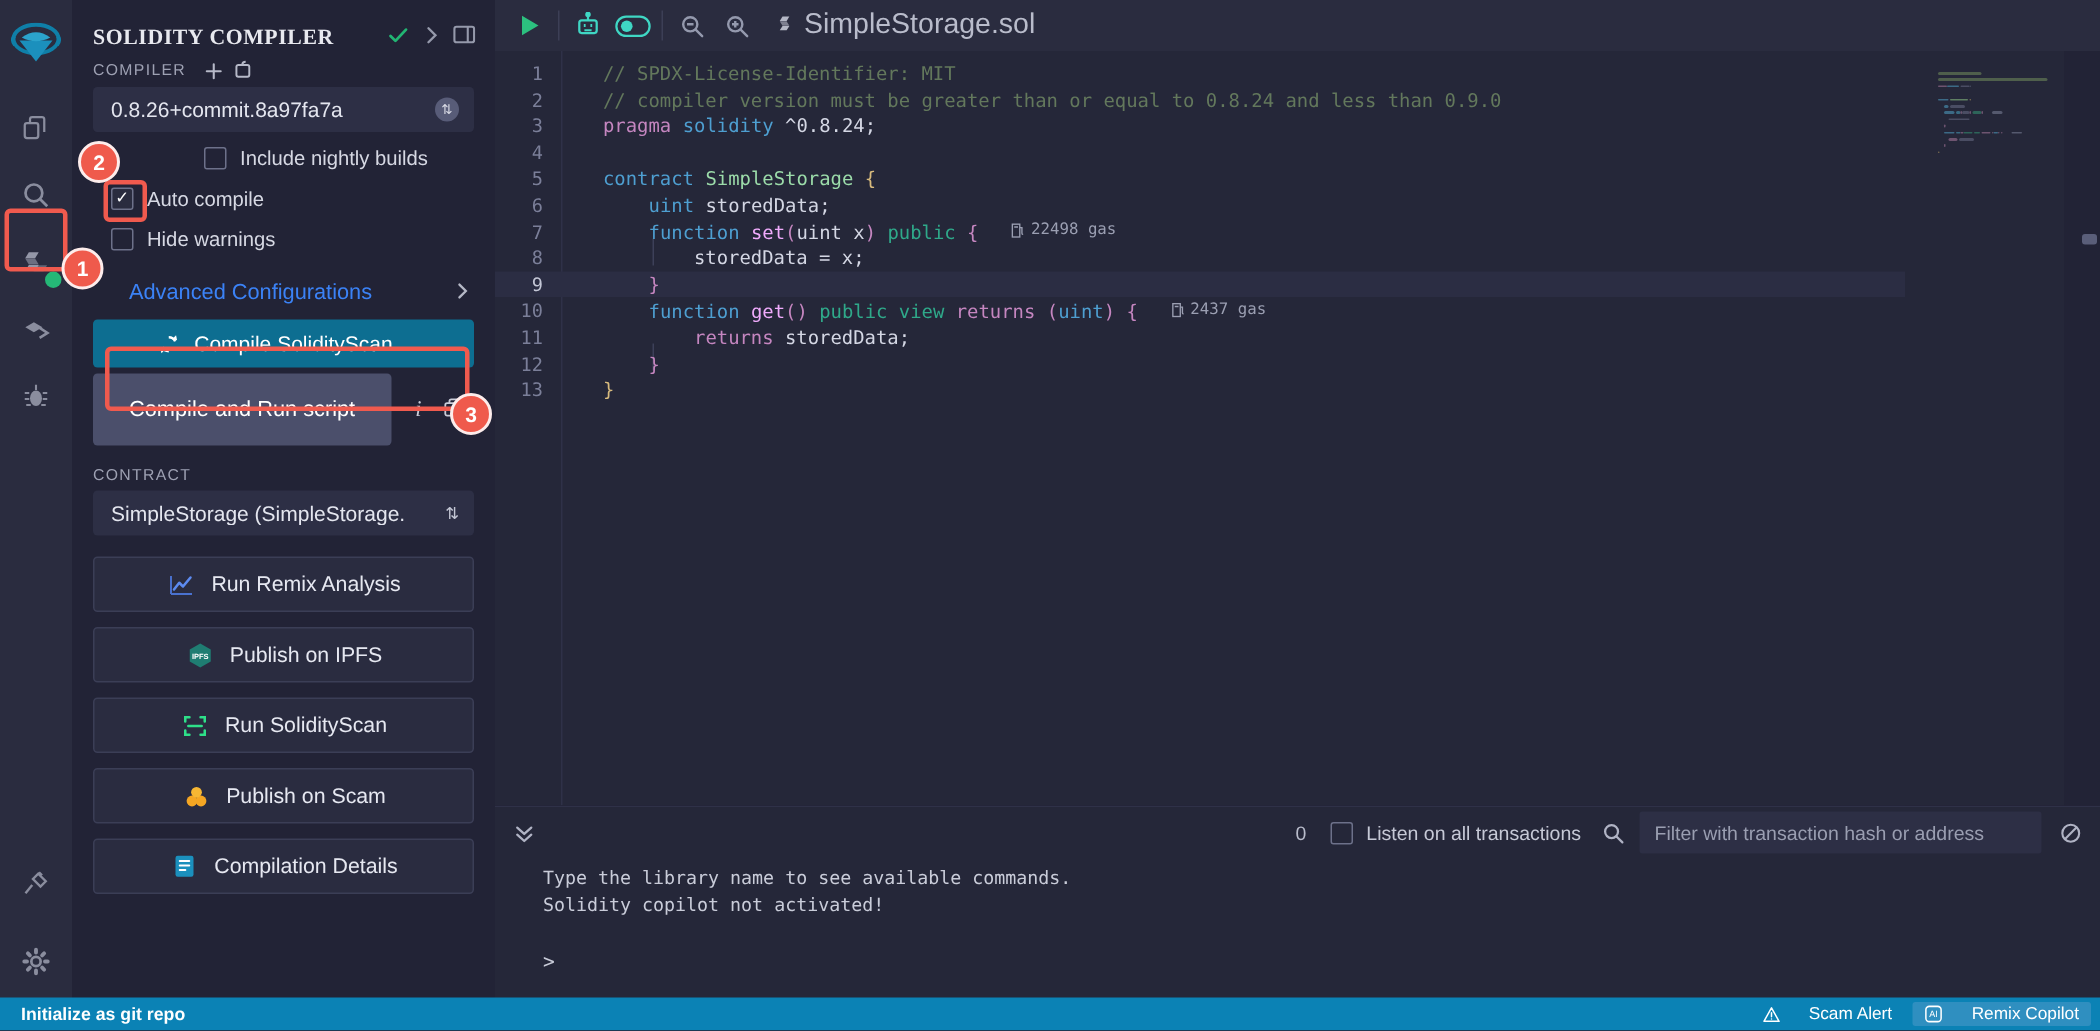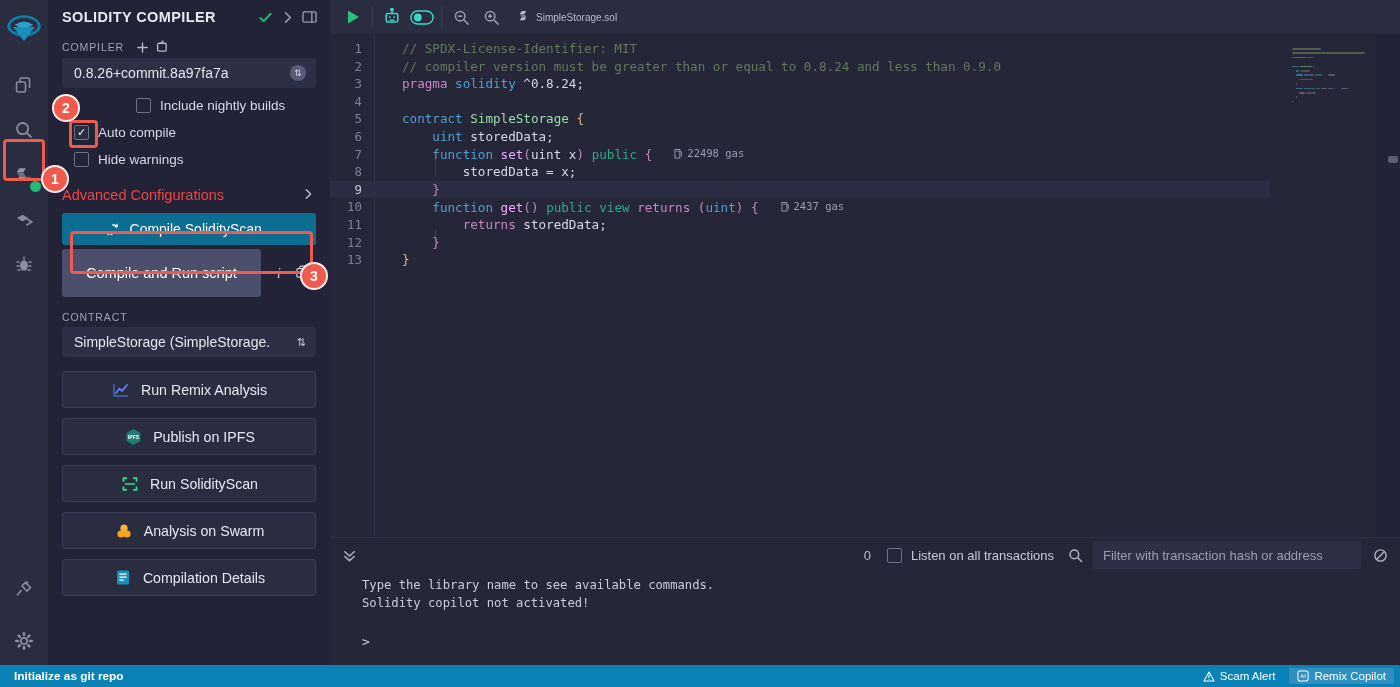--- a/index.html
+++ b/index.html
@@ -31,22 +31,22 @@
 
   
   .side-panel {
     width: 282px; flex: 0 0 282px; height: 687px;
     background: #222336;
     display: flex; flex-direction: column;
     overflow: hidden;
     position: relative;
   }
   .panel-header {
-    height: 34px; display: flex; align-items: center;
-    padding: 0 10px 0 14px; gap: 0;
+    height: 34px; display: flex; align-items: flex-end;
+    padding: 0 10px 0 14px; gap: 0; font-family: Liberation Serif, serif;
   }
   .panel-title {
     font-size: 14.5px; font-weight: bold; color: #e8e9ef;
     letter-spacing: .4px; flex: 1 1 auto;
   }
   .panel-hdr-icon { color:#9599ab; width:22px; height:22px; display:flex; align-items:center; justify-content:center; }
   .check-ok { color: #22b573; font-size: 16px; }
 
   .panel-body { padding: 0 14px 0 14px; flex: 1 1 auto; overflow: hidden; }
 
@@ -81,21 +81,21 @@
     border: 1px solid #6d718a; background: transparent;
     flex: 0 0 15px; display:flex; align-items:center; justify-content:center;
   }
   .chk.checked { background: #2a2c3f; border-color:#6d718a; }
   .chk.checked::after {
     content: "✓"; color: #ffffff; font-size: 11px; line-height: 1;
   }
 
   .adv-row {
     display:flex; align-items:center; justify-content:space-between;
-    color:#ef4444; font-size: 14.5px; padding: 8px 2px 8px 0; margin-top: 6px;
+    color:#3b82f6; font-size: 14.5px; padding: 8px 2px 8px 0; margin-top: 6px; margin-left: 24px;
   }
   .adv-row .chev { color:#b5b8c6; font-size: 14px; }
 
   .compile-btn {
     background: #0d6e91; color:#fff; border:none; border-radius:3px;
     height: 32px; width: 100%; display:flex; align-items:center;
     justify-content:center; gap: 10px; font-size: 14px;
     margin-top: 2px; cursor:pointer;
   }
   .compile-btn .ic { display:flex; }
@@ -125,21 +125,21 @@
 
   .editor-tabbar {
     height: 34px; background:#2a2c3f; display:flex; align-items:center;
     padding-left: 8px; gap: 0; flex: 0 0 34px;
   }
   .tb-icon { width: 30px; height: 30px; display:flex; align-items:center; justify-content:center; color:#8e92a6; }
   .tb-play { color: #2cc07f; }
   .tb-sep { width:1px; height:20px; background:#3c3f56; margin: 0 4px; }
   .tab-item {
     display:flex; align-items:center; gap:7px; padding: 0 12px; height:34px;
-    color:#b9bccb; font-size: 10px;
+    color:#b9bccb; font-size: 19px;
   }
 
   .editor-wrap { flex: 1 1 auto; position:relative; background: #222336; display:flex; overflow:hidden; }
   .code-area {
     flex: 1 1 auto; position: relative; background:#252739;
     padding-top: 6px; overflow:hidden;
   }
   .code-lines { position:relative; font-family: "DejaVu Sans Mono", monospace; font-size: 12.6px; line-height: 17.6px; }
   .cline { display:flex; height: 17.6px; align-items:center; white-space:pre; }
   .cline.active { background:#2b2d43; }
@@ -195,21 +195,21 @@
   .term-prompt { color:#c9ccd9; margin-top: 22px; font-family:"DejaVu Sans Mono", monospace; font-size: 13px; padding-left: 0px; }
 
   
   .status-bar {
     position:absolute; left:0; bottom:0; width:1400px; height: 22px;
     background:#0b82b5; display:flex; align-items:center;
     color:#ffffff; font-size: 11.5px; z-index: 30;
   }
   .status-left { padding-left: 14px; font-weight: bold; font-size: 11.8px; }
   .status-spacer { flex: 1 1 auto; }
-  .status-item { display:flex; align-items:center; gap:5px; padding-right: 14px; font-size:11.5px; }
+  .status-item { display:flex; align-items:center; gap:19px; padding-right: 14px; font-size:11.5px; }
   .status-item.hl { background:#2f8fc0; padding: 2px 8px; border-radius:2px; margin-right: 6px; }
 
   
   .anno-rect {
     position:absolute; border: 3px solid #f05a4e; border-radius: 4px;
     pointer-events:none; z-index: 25;
   }
   .anno-badge {
     position:absolute; width: 28px; height: 28px; border-radius:50%;
     background:#ef5a4c; color:#fff; font-size: 14px; font-weight:bold;
@@ -431,21 +431,21 @@
       </div>
 
       <div class="act-btn">
         <span class="bic">
           <svg width="18" height="18" viewBox="0 0 18 18">
             <circle cx="6" cy="12" r="3.6" fill="#f5a623"></circle>
             <circle cx="12" cy="12" r="3.6" fill="#f5a623"></circle>
             <circle cx="9" cy="6.2" r="3.6" fill="#f7b733"></circle>
           </svg>
         </span>
-        <span>Analysis on Swarm</span>
+        <span>Publish on Scam</span>
       </div>
 
       <div class="act-btn">
         <span class="bic">
           <svg width="16" height="17" viewBox="0 0 16 17" fill="none">
             <rect x="2" y="1.5" width="12" height="14" rx="1.5" fill="#1b90bd"></rect>
             <path d="M4.8 5 H11.2 M4.8 8 H11.2 M4.8 11 H8.6" stroke="#ffffff" stroke-width="1.25" stroke-linecap="round"></path>
           </svg>
         </span>
         <span>Compilation Details</span>

